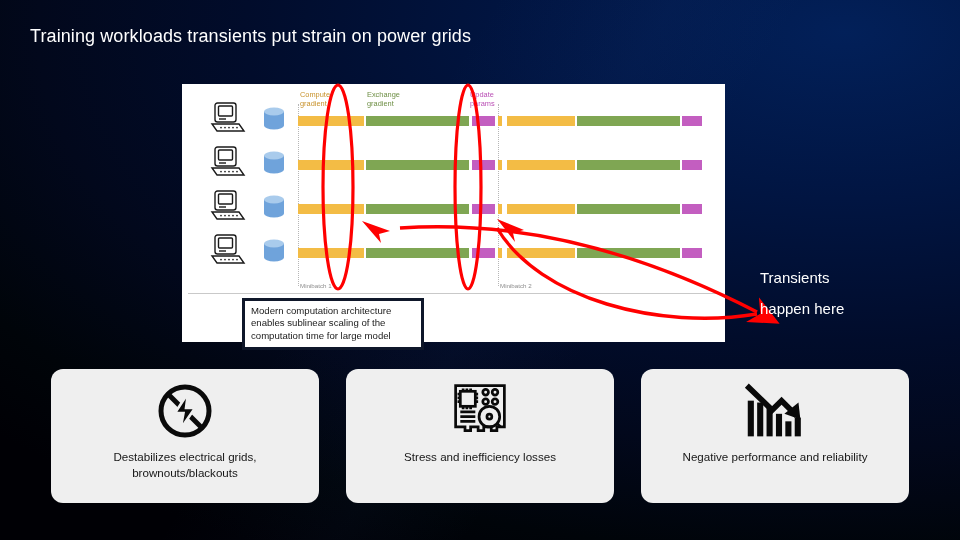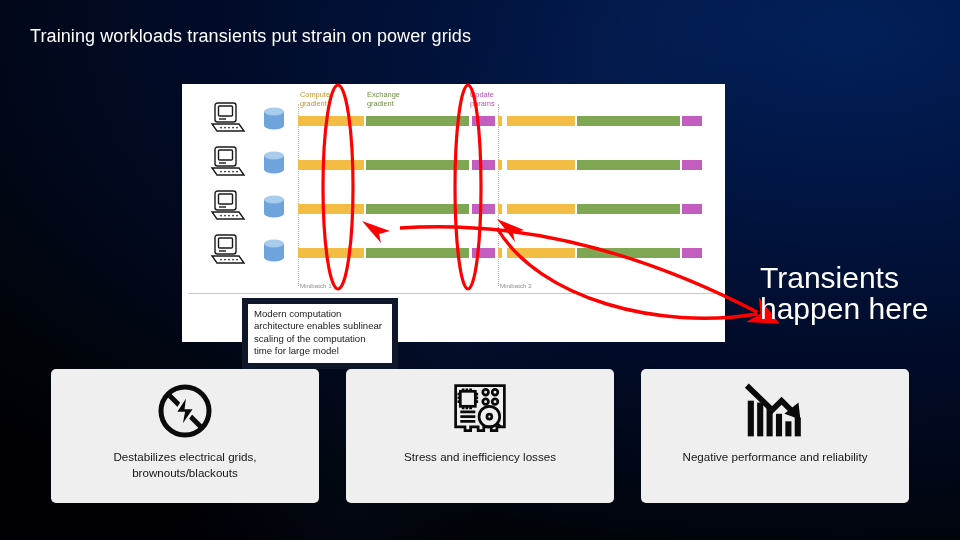--- a/index.html
+++ b/index.html
@@ -94,44 +94,44 @@
   
   .annot {
     position: absolute;
     background: #ffffff;
     font-size: 9.6px;
     line-height: 12.4px;
     color: #1a1a1a;
     padding: 4px 6px 5px 6px;
   }
   #annot-compute {
-    left: 60px; top: 214px; width: 156px;
-    border: 6px solid #0f172a;
+    left: 60px; top: 214px; width: 182px;
+    border: 3px solid #0f172a;
   }
   #annot-comm {
     left: 308px; top: 214px; width: 154px;
     border: 1px solid #53A855;
   }
 
   
   #redlayer { position: absolute; left: 0; top: 0; width: 960px; height: 540px; pointer-events: none; }
 
   
   #callout {
     position: absolute; left: 760px; top: 262px;
-    color: #ffffff; font-size: 30px; line-height: 31px;
+    color: #ffffff; font-size: 15px; line-height: 31px;
     text-align: left;
   }
 
   
   .card {
     position: absolute; top: 369px;
     width: 268px; height: 134px;
     background: #EFEFEF;
-    border-radius: 5px;
+    border-radius: 12px;
     display: flex; flex-direction: column;
     align-items: center; justify-content: flex-start;
   }
   #card-0 { left: 51px; }
   #card-1 { left: 346px; }
   #card-2 { left: 641px; }
 
   .card-icon { margin-top: 11px; height: 62px; display: flex; align-items: center; }
   .card-text {
     margin-top: 7px;

